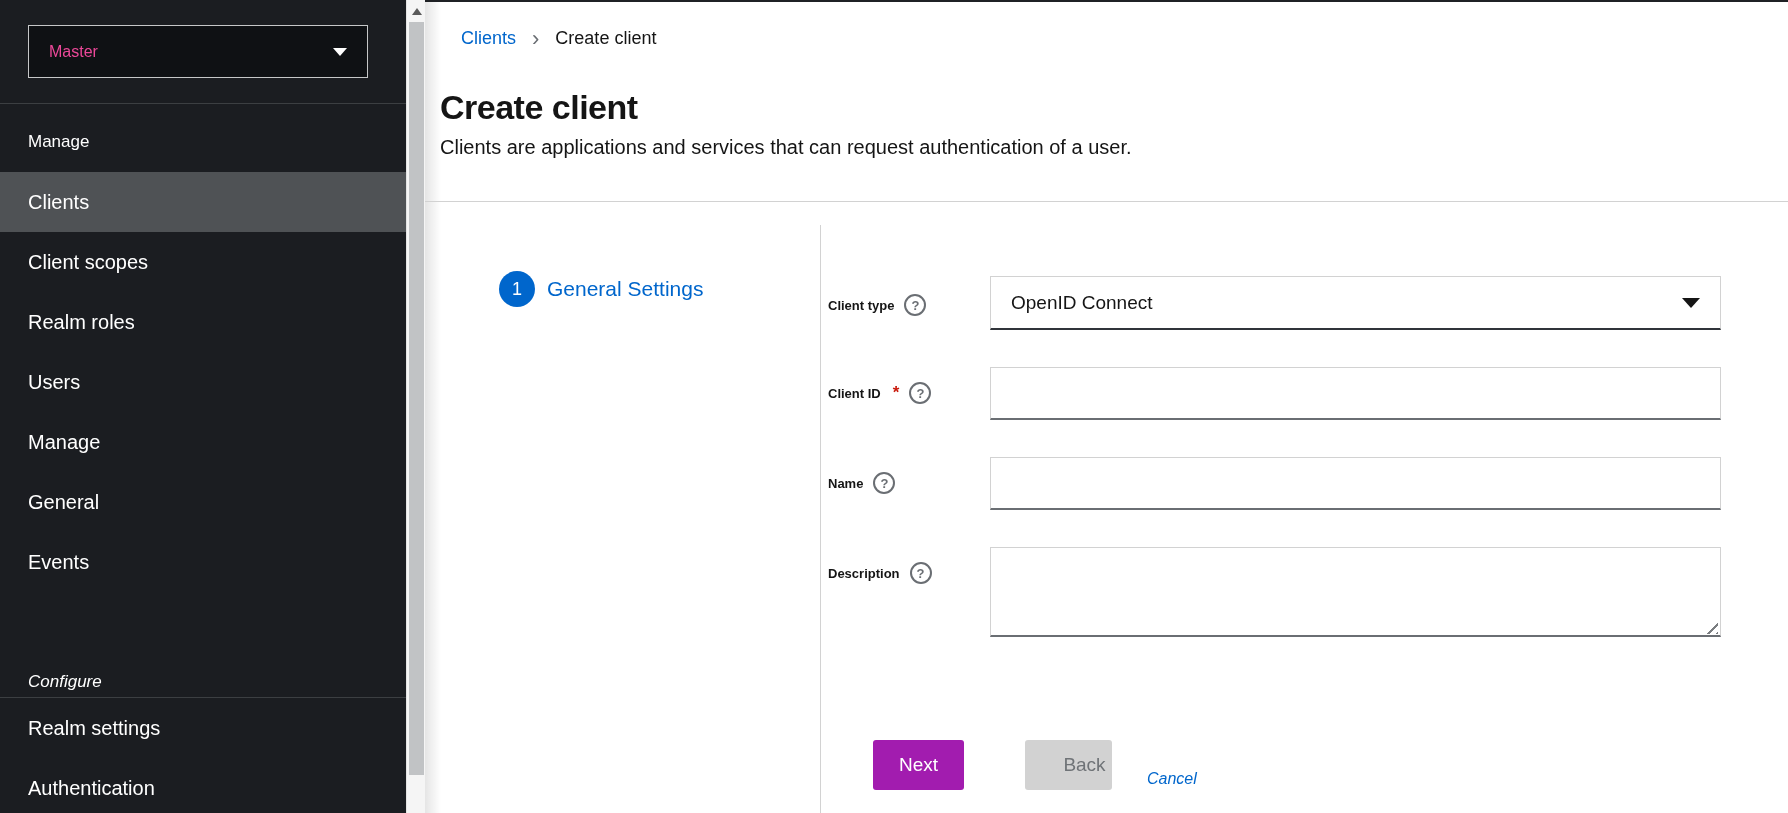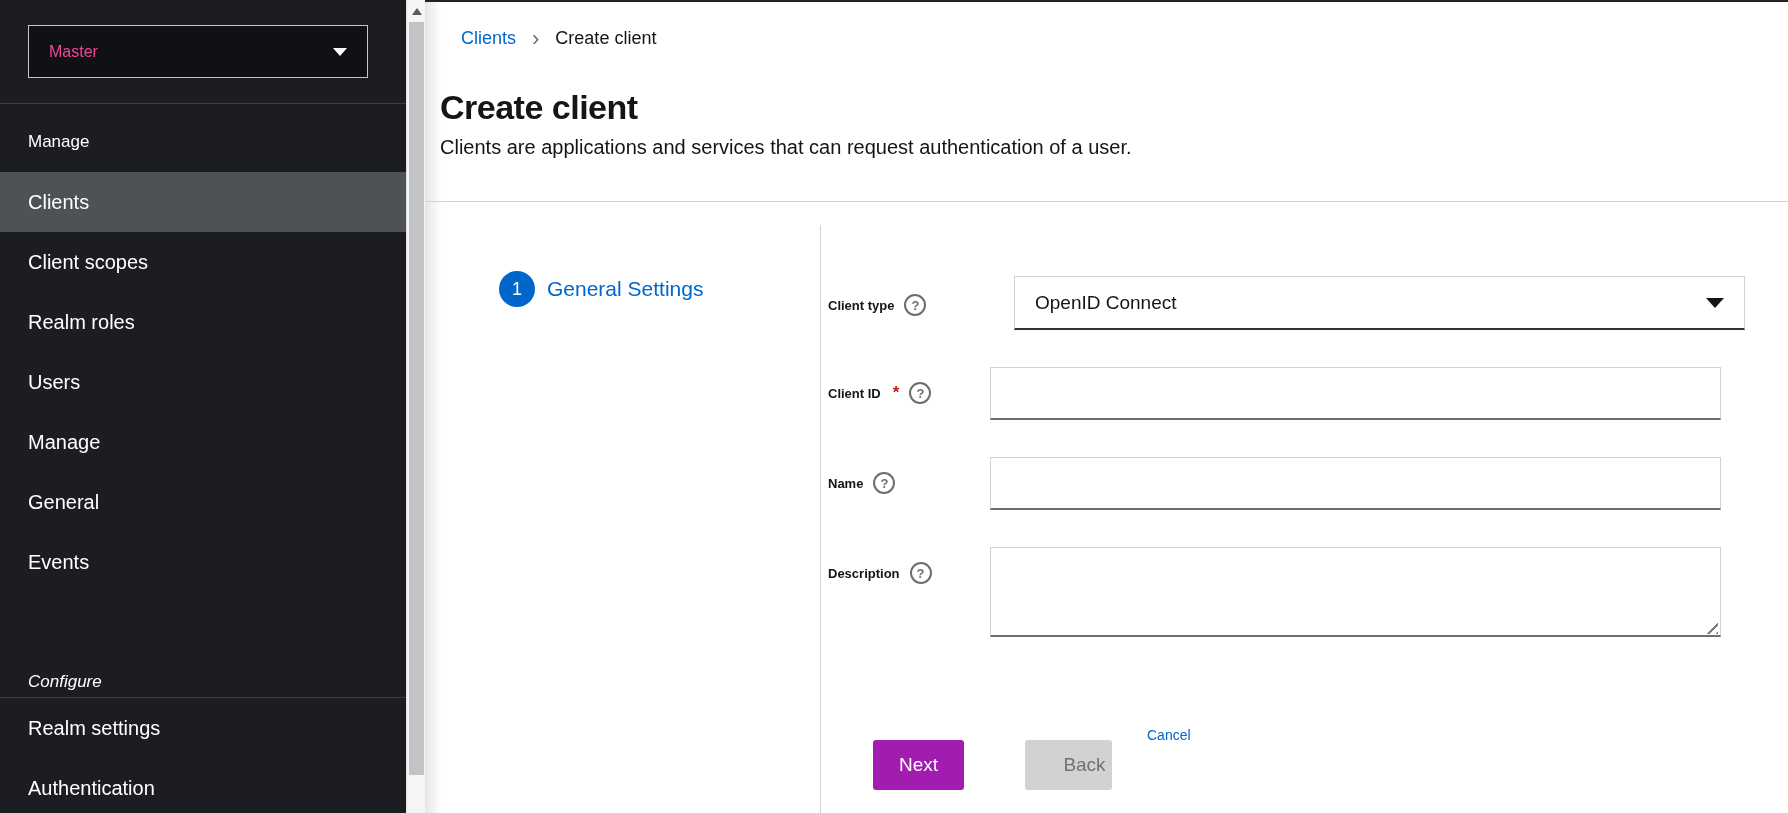--- a/index.html
+++ b/index.html
@@ -64,43 +64,43 @@
   .field-label { position:absolute; left:403px; height:26px; display:flex; align-items:center;
                gap:10px; }
   .field-label .lbl { font-size:13px; font-weight:700; color:#151515; }
   .required-star { color:#c9190b; font-size:17px; font-weight:700; margin-left:2px; }
   .help-icon { width:22px; height:22px; border:2px solid #6a6e73; border-radius:50%;
                color:#6a6e73; font-size:13px; font-weight:700; display:flex;
                align-items:center; justify-content:center; cursor:pointer; box-sizing:border-box; }
 
   .form-select { position:absolute; left:565px; top:276px; width:731px; height:54px;
                background:#fff; border:1px solid #d2d2d2; border-bottom:2px solid #30343a;
-               display:flex; align-items:center; padding:0 20px; cursor:pointer;margin-left:24px; }
+               display:flex; align-items:center; padding:0 20px; cursor:pointer; }
   .form-select .select-value { flex:1; font-size:19px; color:#151515; }
   .caret-down-black { width:0; height:0; border-left:9px solid transparent;
                border-right:9px solid transparent; border-top:10px solid #151515; }
 
   .text-input { position:absolute; left:565px; width:731px; height:53px; background:#fff;
                border:1px solid #d2d2d2; border-bottom:2px solid #6a6e73; font-size:19px;
                color:#151515; padding:0 14px; outline:none; }
   .textarea-input { position:absolute; left:565px; top:547px; width:731px; height:90px;
                background:#fff; border:1px solid #d2d2d2; border-bottom:2px solid #6a6e73;
                font-size:19px; color:#151515; padding:10px 14px; outline:none; resize:none;
                font-family:"Liberation Sans", sans-serif; }
   .resize-handle { position:absolute; left:1279px; top:620px; width:14px; height:14px;
                clip-path:polygon(100% 0, 100% 100%, 0 100%);
                background:repeating-linear-gradient(135deg, #7a7d80 0 2px, transparent 2px 6px); }
 
   
   .btn { position:absolute; top:740px; height:50px; border:none; border-radius:3px;
          font-size:19px; font-family:"Liberation Sans", sans-serif; cursor:pointer; }
   .btn-next { left:448px; width:91px; background:#a21caf; color:#fff; }
   .btn-back { left:600px; width:87px; background:#d2d2d2; color:#6f7377; cursor:default;padding-left:32px; }
-  .btn-cancel { position:absolute; left:722px; top:727px; color:#0066cc; font-size:14px;
-         text-decoration:none; cursor:pointer; }
+  .btn-cancel { position:absolute; left:722px; top:770px; color:#0066cc; font-size:16px;
+         text-decoration:none; cursor:pointer;font-style:italic; }
 </style>
 </head>
 <body>
 
 <div class="screen">
 
   <aside class="sidebar">
     <div class="realm-selector">
       <span class="realm-name">Master</span>
       <span class="caret-down-white"></span>

